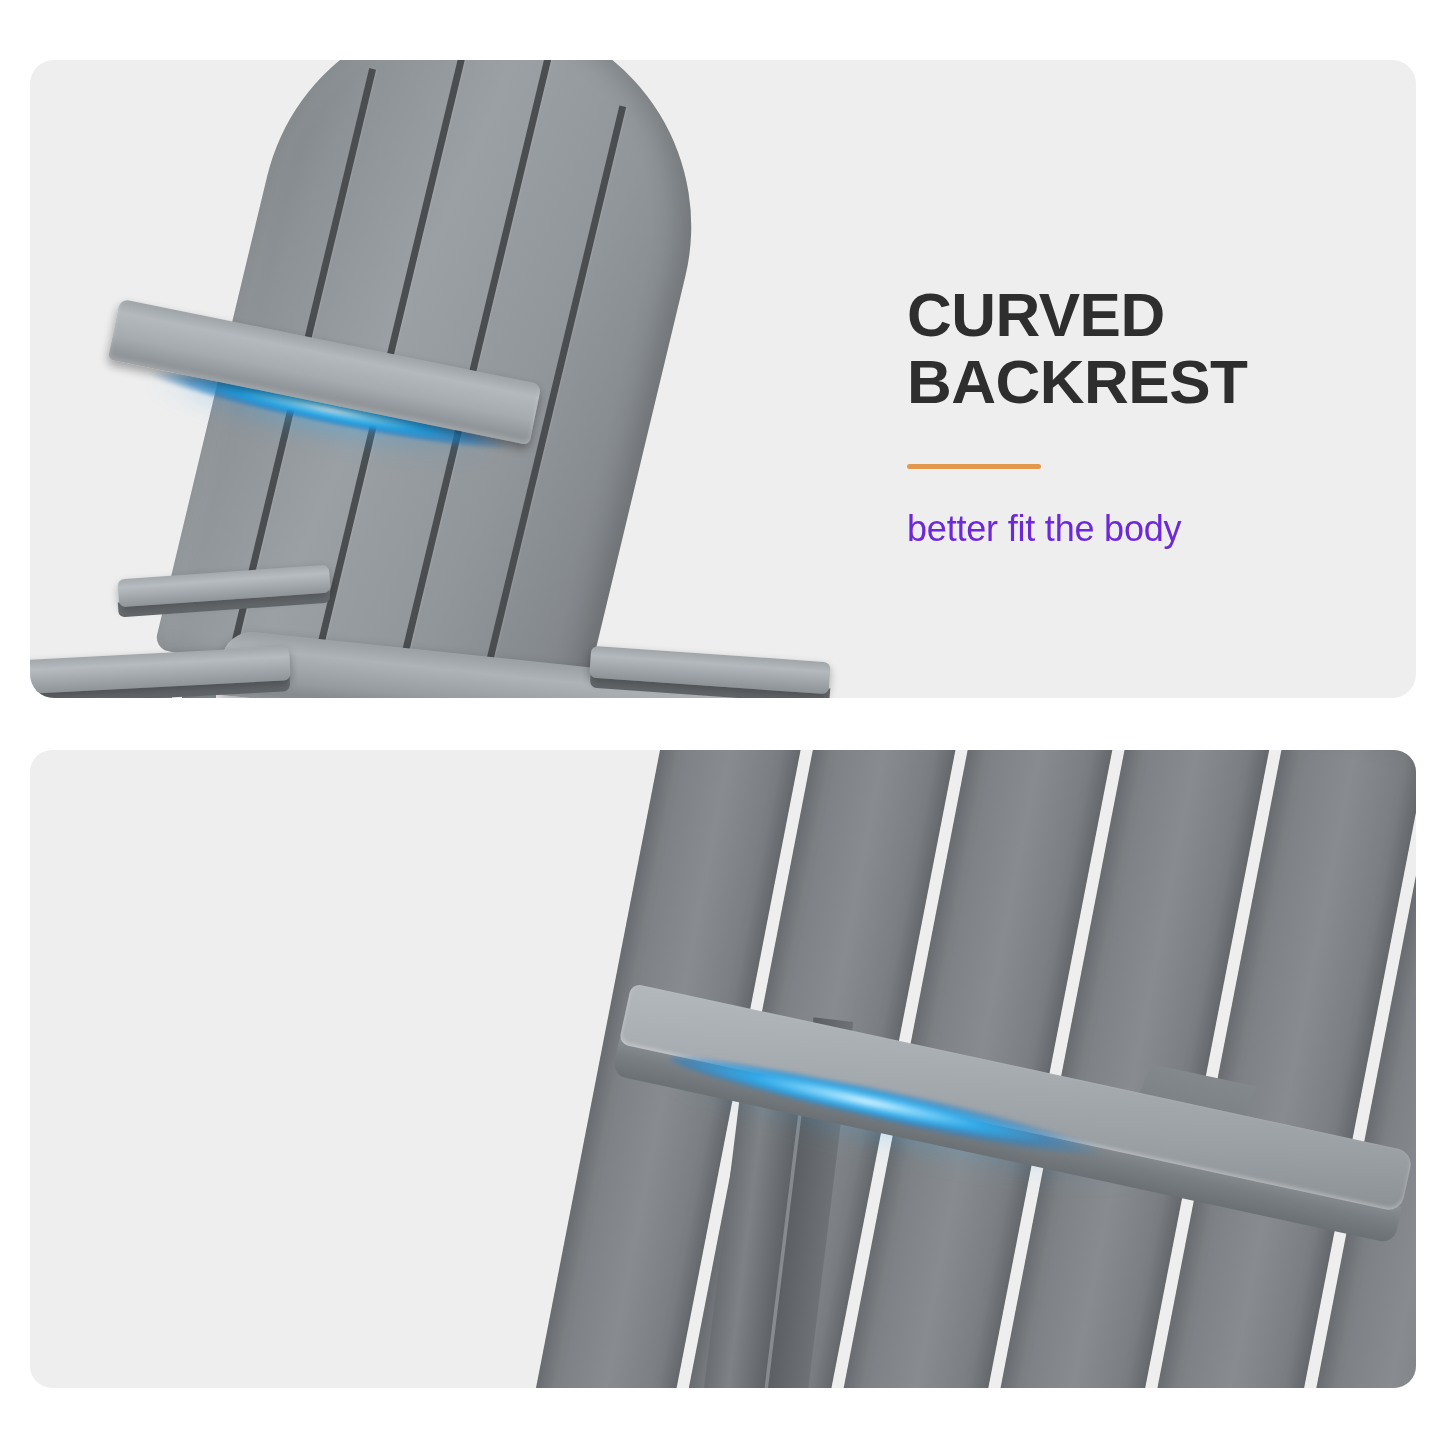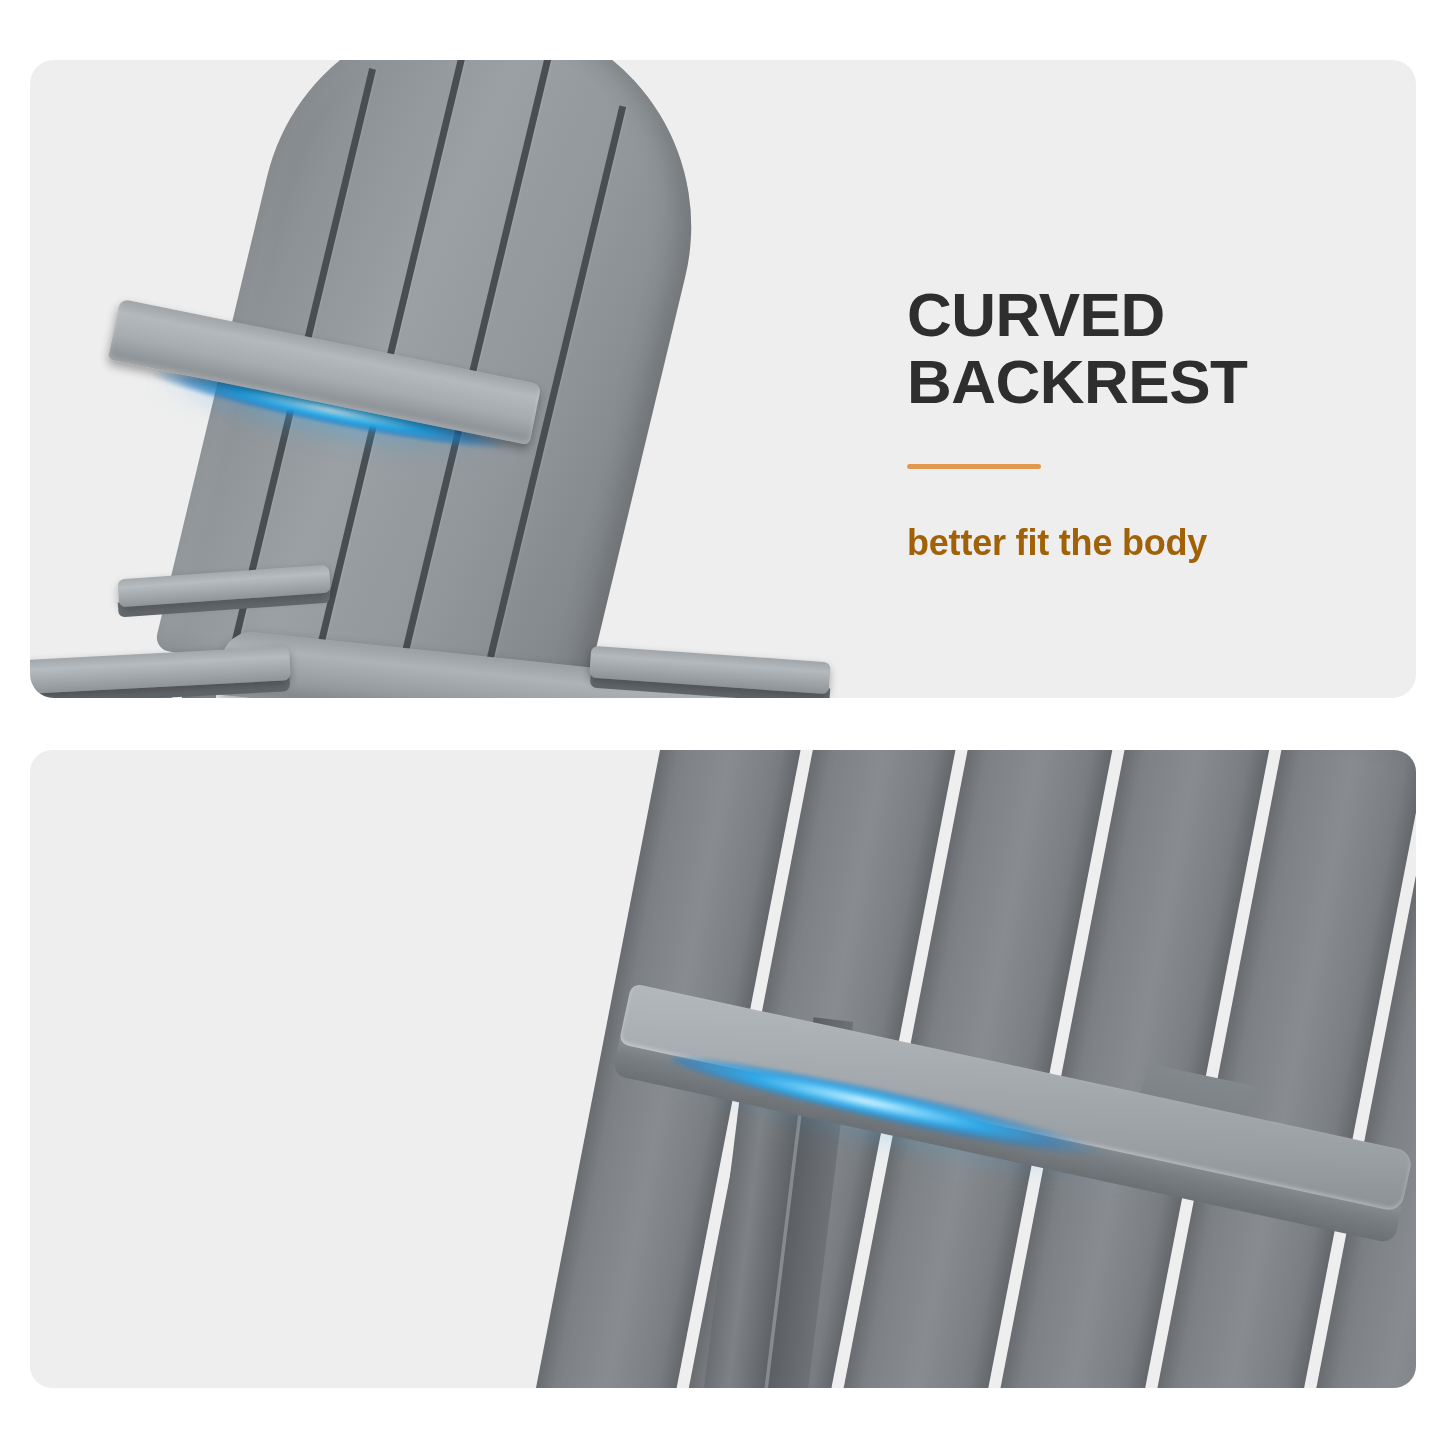--- a/index.html
+++ b/index.html
@@ -40,24 +40,24 @@
     color:#2e2e2e;
     white-space:pre-line;
   }
   .rule {
     width:134px; height:5px;
     border-radius:3px;
     background:#e2994e;
     margin-top:48px;
   }
   .subline {
-    margin-top:53px;
+    margin-top:39px;
     font-size:36px;
-    font-weight:700;
-    color:#a16207;
+    font-weight:400;
+    color:#6d28d9;
     letter-spacing:-0.2px;
     white-space:nowrap;
   }
   
   .grain {
     background-image:
       repeating-linear-gradient(
         to bottom,
         rgba(255,255,255,0.055) 0px,
         rgba(255,255,255,0.055) 1px,

